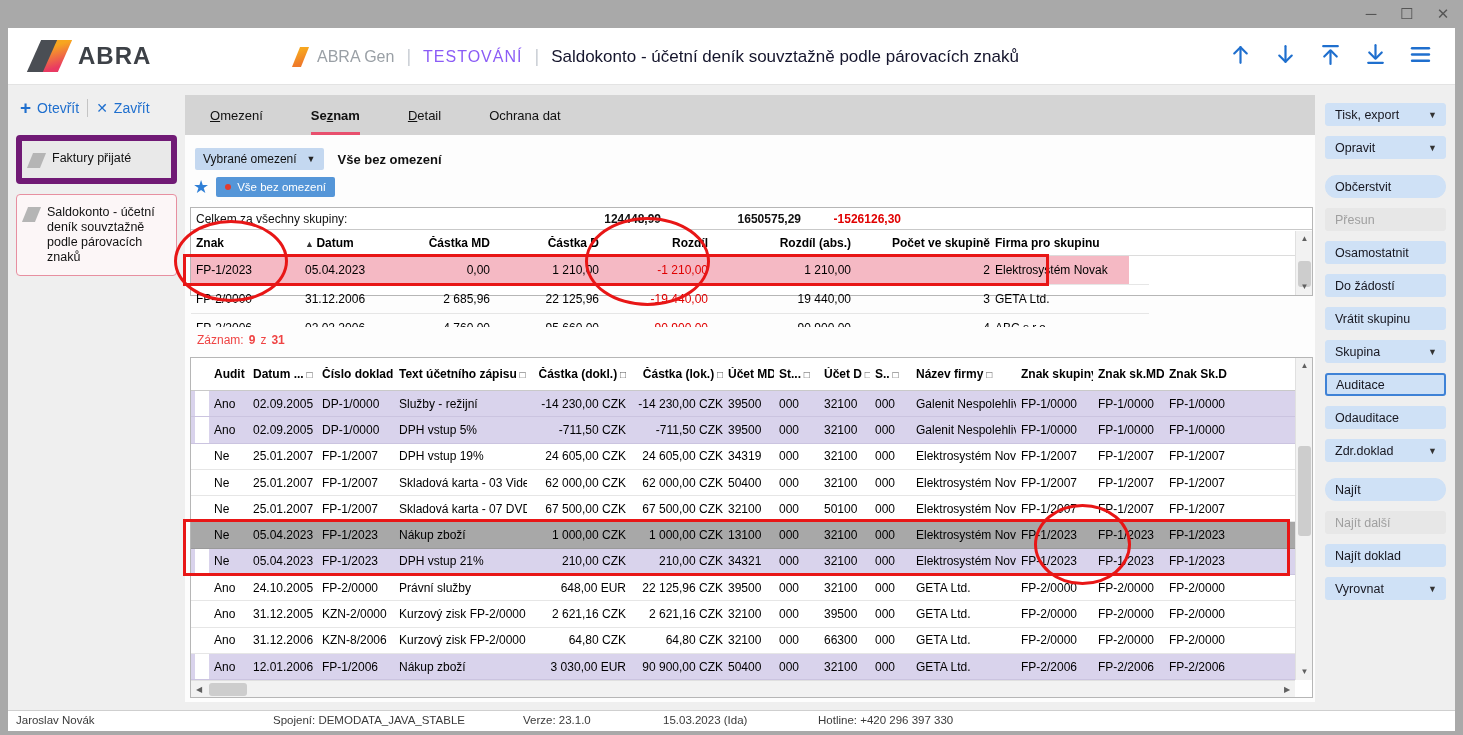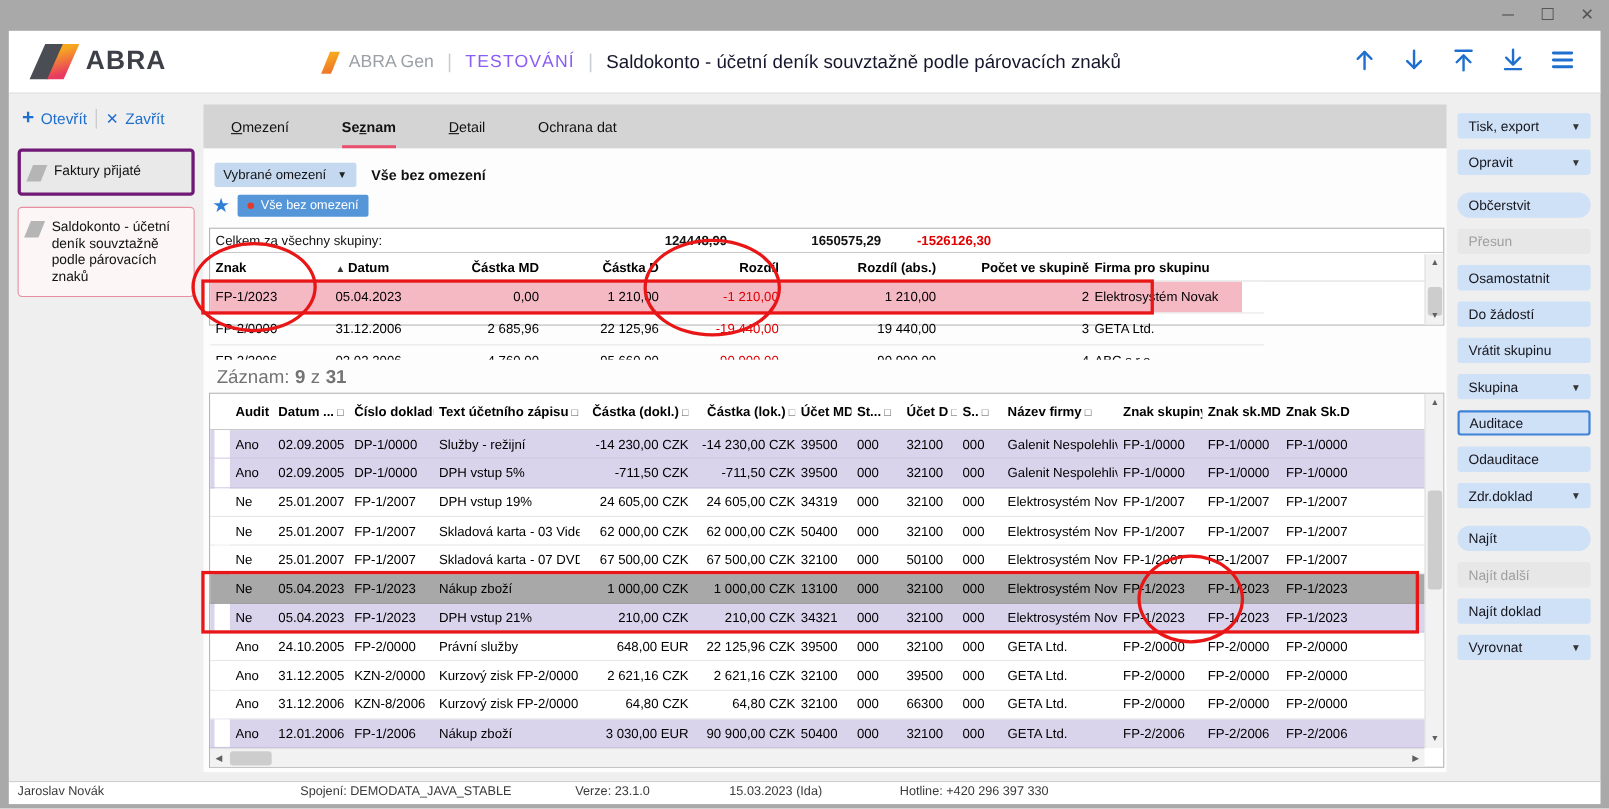--- a/index.html
+++ b/index.html
@@ -28,21 +28,21 @@
   
   .appbody { position:absolute; top:85px; left:8px; right:8px; bottom:25px; background:#efefef; }
 
   
   .leftpanel { position:absolute; left:0; top:0; width:177px; bottom:0; padding:14px 8px 0 8px; }
   .lp-toolbar { display:flex; align-items:center; gap:8px; margin-bottom:18px; padding-left:4px; }
   .lp-btn { color:#1f6fce; font-size:14px; display:flex; align-items:center; gap:6px; cursor:pointer; }
   .lp-plus { font-size:19px; font-weight:bold; line-height:14px; }
   .lp-x { font-size:14px; font-weight:bold; }
   .lp-div { width:1px; height:18px; background:#c4c4c4; }
-  .litem { display:flex; gap:9px; align-items:flex-start; background:#e9e9e9; border:3px solid #701a75; border-radius:4px; padding:10px 8px; margin-bottom:10px; cursor:pointer; }
+  .litem { display:flex; gap:9px; align-items:flex-start; background:#e9e9e9; border:6px solid #701a75; border-radius:4px; padding:10px 8px; margin-bottom:10px; cursor:pointer; }
   .litem.active { background:#fcf6f7; border:1px solid #e78fa0; }
   .slash-icon { width:13px; height:15px; background:#b5b5b5; transform:skewX(-22deg); margin-top:2px; flex:none; }
   .llabel { font-size:12.5px; line-height:15px; color:#111; }
 
   
   .rightpanel { position:absolute; right:0; top:0; width:140px; bottom:0; padding:18px 9px 0 10px; }
   .rbtn { height:23px; background:#cfe1f6; border:1px solid #cfe1f6; border-radius:3px; margin-bottom:10px; font-size:12.5px; color:#16161f; display:flex; align-items:center; padding:0 9px; cursor:pointer; position:relative; }
   .rbtn .dd { display:none; position:absolute; right:8px; font-size:9px; color:#333; }
   .rbtn.dropdown .dd { display:block; }
   .rbtn.disabled { background:#e7e7e7; border-color:#e7e7e7; color:#9f9f9f; }
@@ -82,21 +82,21 @@
   .gsummary .sv1 { width:120px; text-align:right; font-weight:bold; }
   .gsummary .sv2 { width:140px; text-align:right; font-weight:bold; }
   .gsummary .sv3 { width:100px; text-align:right; font-weight:bold; }
   .grow { display:grid; grid-template-columns:104px 76px 104px 104px 104px 138px 134px 150px; column-gap:5px; padding-left:5px; height:29px; align-items:center; width:958px; }
   .ghead { height:26px; border-bottom:1px solid #dcdcdc; width:100%; }
   .gbody { height:71px; overflow:hidden; }
   .gbody .grow { border-bottom:1px solid #e6e6e6; cursor:pointer; }
   .gbody .grow.selected { background:#f5b9c4; }
   .gbody .grow .c-roz { color:#e00000; }
 
-  .zaznam { position:absolute; top:198px; left:12px; font-size:17px; color:#737373; display:flex; gap:5px;align-items:flex-end; }
+  .zaznam { position:absolute; top:198px; left:12px; font-size:12px; color:#ef4444; display:flex; gap:5px;align-items:flex-end; }
   .zaznam b { font-weight:bold; }
 
   
   #grid-journal { top:222px; height:341px; }
   .jrow { display:grid; grid-template-columns:14px 34px 64px 72px 128px 94px 92px 46px 40px 46px 36px 100px 72px 66px 60px; column-gap:5px; padding-left:4px; align-items:center; }
   .jhead { height:33px; border-bottom:1px solid #c9c9c9; }
   .jbody { height:289px; overflow:hidden; }
   .jbody .jrow { height:26.3px; border-bottom:1px solid #e6e6e6; cursor:pointer; }
   .jbody .jrow.lav { background:#d9d3ec; border-bottom:1px solid #cbc4e0; }
   .jbody .jrow.gray { background:#a8a8a8; border-bottom:1px solid #9a9a9a; }

